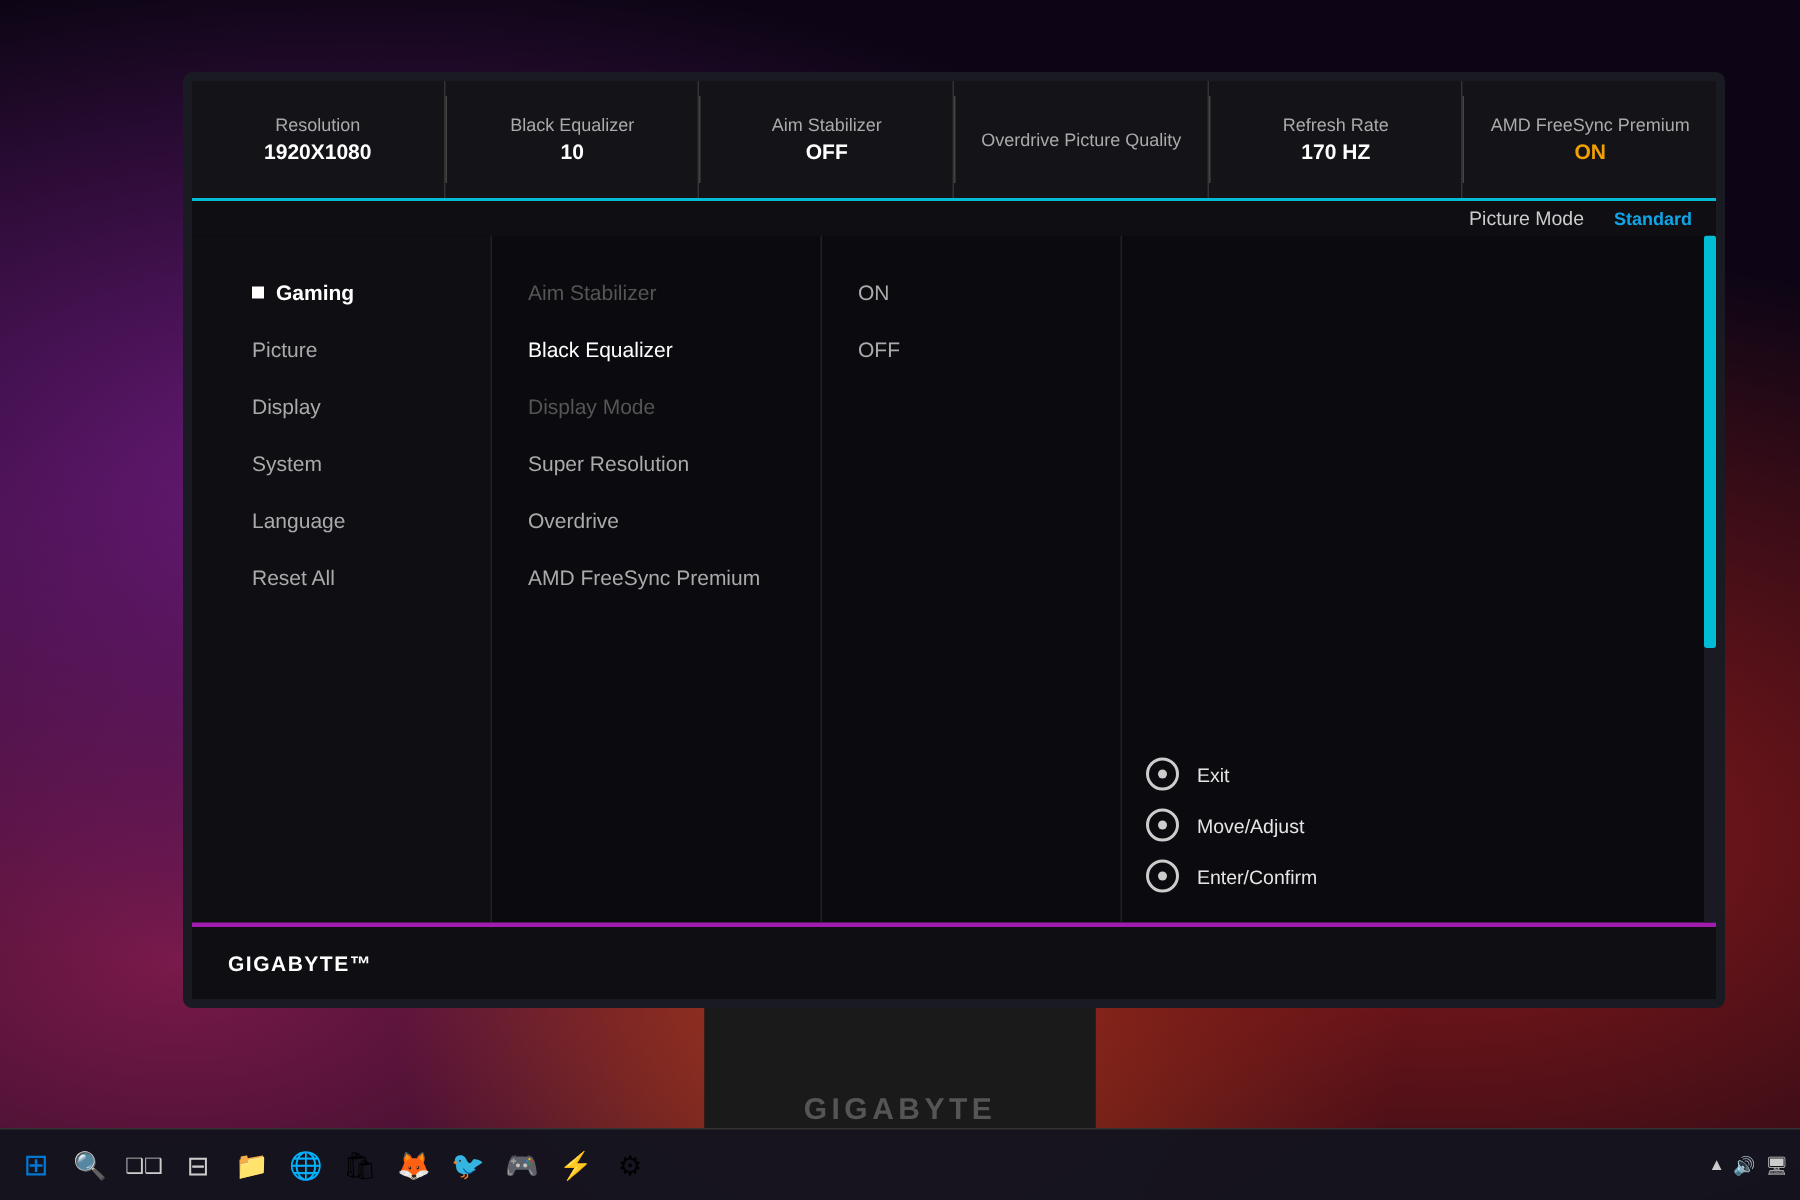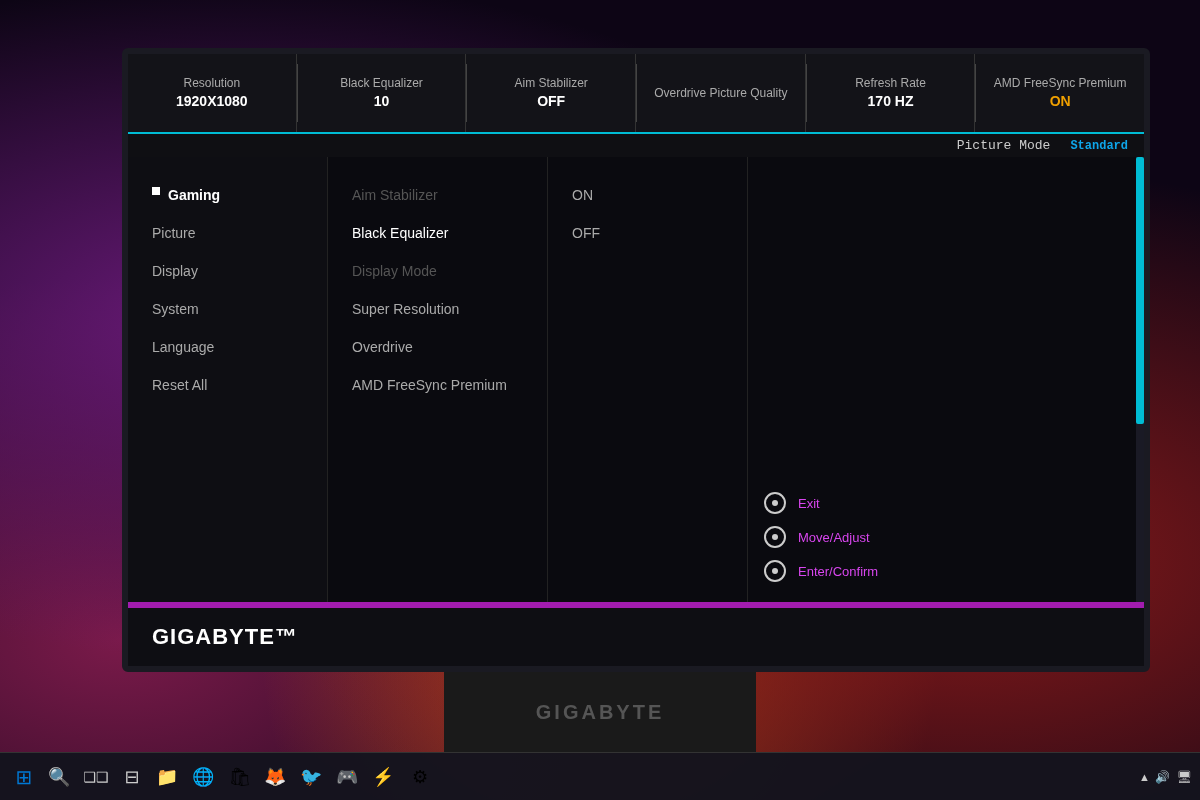--- a/index.html
+++ b/index.html
@@ -75,21 +75,20 @@
     }
 
     
     .picture-mode-bar {
       display: flex;
       justify-content: flex-end;
       align-items: center;
       background: rgba(15, 15, 20, 0.9);
       padding: 4px 16px;
       gap: 20px;
-      font-family: Liberation Mono, monospace;
     }
 
     .picture-mode-bar .pm-label {
       color: #ccc;
       font-size: 13px;
     }
 
     .picture-mode-bar .pm-value {
       color: #0ea5e9;
       font-size: 12px;
@@ -108,25 +107,26 @@
       width: 200px;
       background: rgba(15, 15, 20, 0.95);
       padding: 20px 0;
       border-right: 1px solid #222;
       display: flex;
       flex-direction: column;
       gap: 2px;
     }
 
     .nav-item {
-      padding: 10px 24px;
+      padding: 10px 40px;
       color: #aaa;
       font-size: 14px;
       cursor: pointer;
       display: flex;
+      align-items: center;
       gap: 8px;
     }
 
     .nav-item.active {
       color: #fff;
       font-weight: bold;
     }
 
     .nav-item .active-indicator {
       width: 8px;
@@ -204,21 +204,21 @@
       width: 100%;
       height: 60%;
       background: #00bcd4;
       border-radius: 2px;
     }
 
     .control-item {
       display: flex;
       align-items: center;
       gap: 12px;
-      color: #d946ef;
+      color: #e5e5e5;
       font-size: 13px;
       text-align: center;
     }
 
     .control-icon {
       width: 22px;
       height: 22px;
       border-radius: 50%;
       border: 2px solid #ccc;
       display: flex;
@@ -233,24 +233,24 @@
       width: 6px;
       height: 6px;
       background: #ccc;
       border-radius: 50%;
     }
 
     
     .brand {
       padding: 16px 24px;
       color: #fff;
-      font-size: 22px;
+      font-size: 14px;
       font-weight: bold;
       letter-spacing: 1px;
-      border-top: 6px solid #a21caf;
+      border-top: 3px solid #a21caf;
       background: rgba(15, 15, 20, 0.95);
     }
 
     
     .taskbar {
       position: absolute;
       bottom: 0;
       left: 0;
       right: 0;
       height: 48px;
@@ -283,25 +283,25 @@
       color: #ccc;
       font-size: 12px;
     }
 
     
     .monitor-bottom {
       position: absolute;
       bottom: 48px;
       left: 50%;
       transform: translateX(-50%);
-      width: 312px;
+      width: 261px;
       height: 80px;
       background: #1a1a1a;
       display: flex;
-      align-items: center;
+      align-items: flex-end;
       justify-content: center;
     }
 
     .monitor-brand-text {
       color: #555;
       font-size: 20px;
       font-weight: bold;
       letter-spacing: 3px;
     }
 

